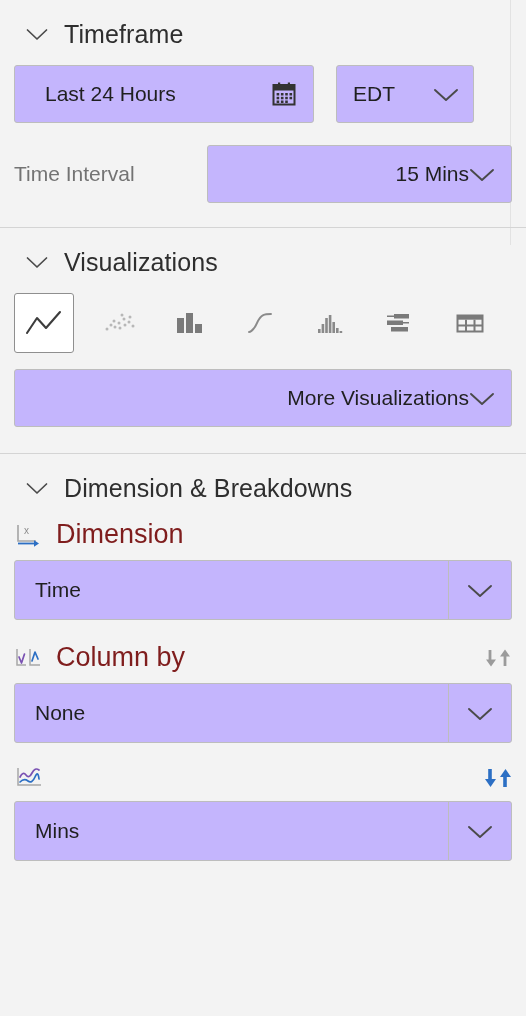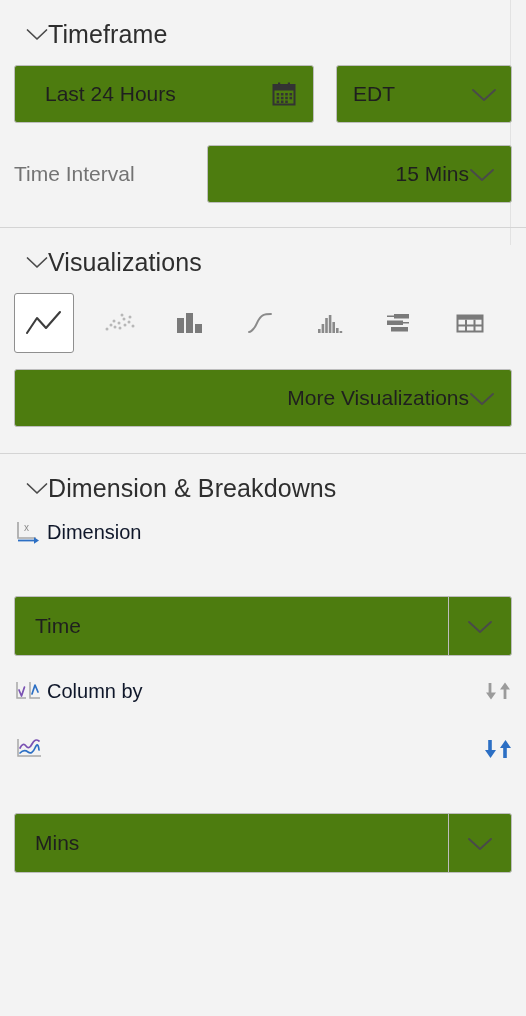--- a/index.html
+++ b/index.html
@@ -35,38 +35,39 @@
   .section-sep {
     height: 1px;
     background: #d4d4d4;
     width: 100%;
   }
 
   
   .section-head {
     display: flex;
     align-items: center;
+    gap: 16px;
     padding: 22px 0 18px 26px;
   }
   .chev-head {
     width: 22px; height: 13px;
     flex: none;
     display: block;
   }
   .section-title {
     font-size: 25px;
     font-weight: 400;
     color: #2e2e2e;
     letter-spacing: .1px;
     line-height: 1;
   }
 
   
   .fieldbox {
-    background: #4d7c0f;
+    background: #c4b5fd;
     border: 1px solid #bdbdbd;
     border-radius: 3px;
     display: flex;
     align-items: center;
     height: 58px;
   }
   .fieldbox .value {
     font-size: 21px;
     color: #1f1f1f;
     white-space: nowrap;
@@ -79,21 +80,21 @@
     align-items: center;
     padding: 0 14px 0 14px;
     gap: 22px;
   }
   .daterange {
     width: 300px;
     justify-content: space-between;
     padding: 0 16px 0 30px;
   }
   .tz {
-    width: 176px;
+    width: 138px;
     justify-content: space-between;
     padding: 0 14px 0 16px;
   }
 
   .cal-icon { width: 26px; height: 26px; flex: none; display: block; }
   .chev { width: 26px; height: 15px; flex: none; display: block; }
 
   
   .tf-row2 {
     display: flex;
@@ -148,34 +149,33 @@
   .dim-group.last { padding-bottom: 28px; }
 
   .dim-label-row {
     display: flex;
     align-items: center;
     gap: 0;
     padding: 0 0 10px 0;
   }
   .dim-ico { width: 30px; height: 26px; flex: none; display: block; }
   .dim-label {
-    font-size: 20px;
-    color: #0f172a;
-    margin-left: 3px;
+    font-size: 27px;
+    color: #7f1d1d;
+    margin-left: 12px;
   }
   .spacer { flex: 1; }
   .sort-ico { width: 28px; height: 22px; flex: none; display: block; }
 
   .combo {
     width: 100%;
     height: 60px;
     padding: 0;
     justify-content: flex-start;
     position: relative;
-    margin-top: 41px;
   }
   .combo .value { padding-left: 20px; }
   .combo-btn {
     position: absolute;
     right: 0; top: 0;
     width: 63px;
     height: 100%;
     border-left: 1px solid #bdbdbd;
     display: flex;
     align-items: center;
@@ -392,20 +392,28 @@
           <g fill="#9b9b9b">
             <rect x="4.6" y="3" width="2.8" height="11"></rect>
             <path d="M2 12.5 L12 12.5 L7 19.5 Z"></path>
           </g>
           <g fill="#9b9b9b">
             <rect x="19.6" y="8" width="2.8" height="11"></rect>
             <path d="M16 9.5 L26 9.5 L21 2.5 Z"></path>
           </g>
         </svg>
       </div>
+      <div class="fieldbox combo">
+        <span class="value">None</span>
+        <span class="combo-btn">
+          <svg class="chev" viewBox="0 0 26 15">
+            <path d="M2 3 L13 13 L24 3" fill="none" stroke="#4a4a4a" stroke-width="1.9" stroke-linecap="round" stroke-linejoin="round"></path>
+          </svg>
+        </span>
+      </div>
     </div>
 
     <div class="gap-22"></div>
 
     <div class="dim-group last">
       <div class="dim-label-row">
         <svg class="dim-ico" viewBox="0 0 30 26">
           <path d="M4 3 L4 20 L27 20" fill="none" stroke="#a8a8a8" stroke-width="1.5"></path>
           <path d="M6 12 Q9 6 12 10 T18 8 T25 5" fill="none" stroke="#7a52b3" stroke-width="1.7" stroke-linecap="round"></path>
           <path d="M6 17 Q10 13 14 16 T21 12 T25 14" fill="none" stroke="#2c6fc4" stroke-width="1.7" stroke-linecap="round"></path>

